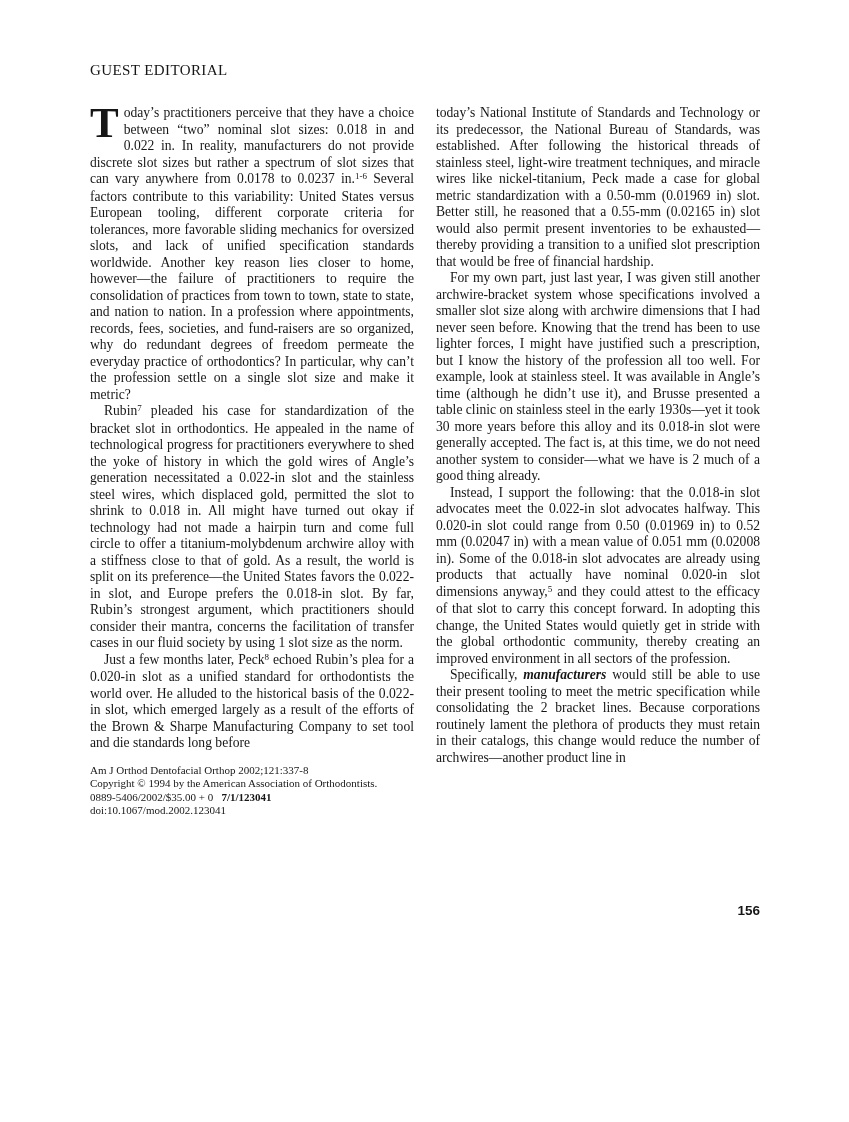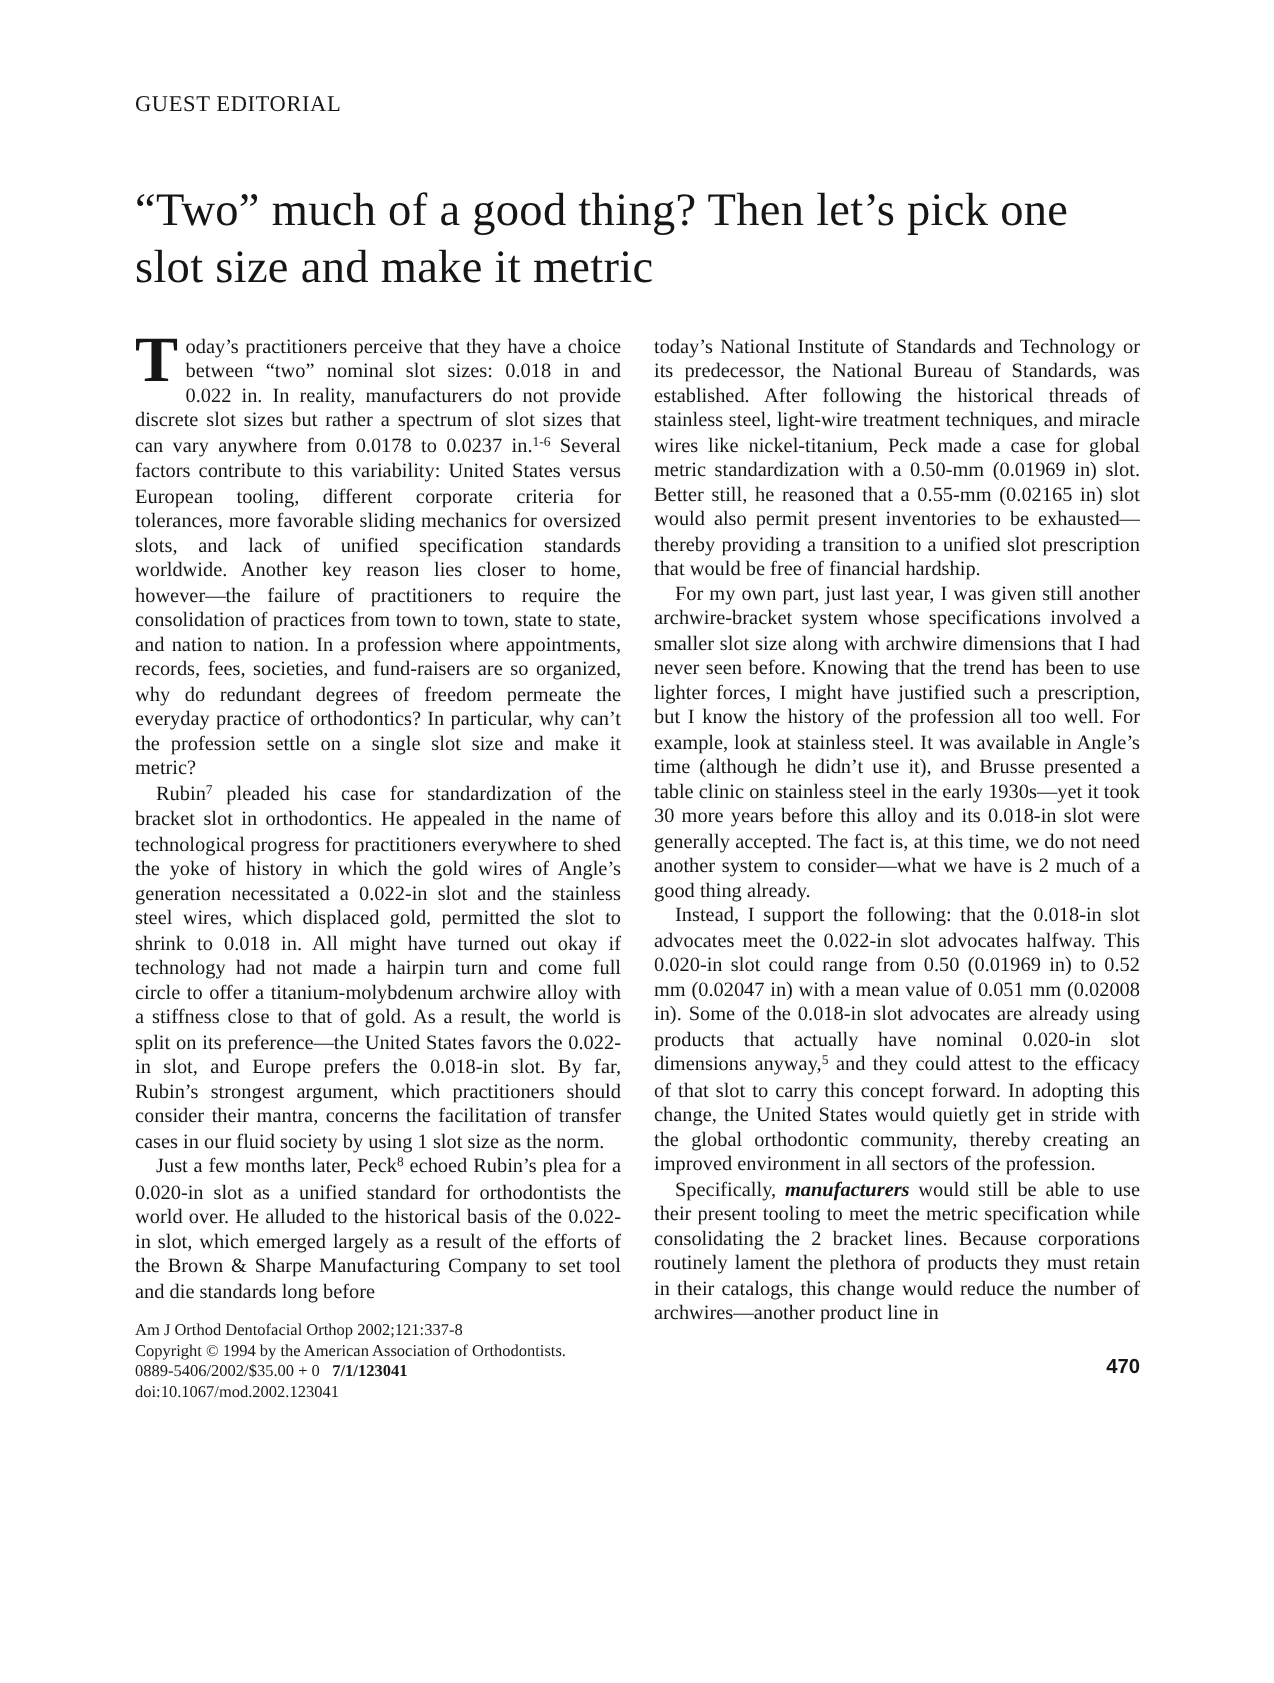--- a/index.html
+++ b/index.html
@@ -80,21 +80,20 @@
     font-size: 13.5px;
   }
 </style>
 </head>
 <body>
 
 <div class="page">
 
   <div class="section-label">GUEST EDITORIAL</div>
 
-  <h1 class="title">“Two” much of a good thing? Then let’s pick one slot size and make it metric</h1>
 
 
   <div class="columns">
     <div class="col">
       <div>
           <p><span class="drop">T</span><span>oday’s practitioners perceive that they have a choice between “two” nominal slot sizes: 0.018 in and 0.022 in. In reality, manufacturers do not provide discrete slot sizes but rather a spectrum of slot sizes that can vary anywhere from 0.0178 to 0.0237 in.</span><span class="sup">1-6</span><span> Several factors contribute to this variability: United States versus European tooling, different corporate criteria for tolerances, more favorable sliding mechanics for oversized slots, and lack of unified specification standards worldwide. Another key reason lies closer to home, however—the failure of practitioners to require the consolidation of practices from town to town, state to state, and nation to nation. In a profession where appointments, records, fees, societies, and fund-raisers are so organized, why do redundant degrees of freedom permeate the everyday practice of orthodontics? In particular, why can’t the profession settle on a single slot size and make it metric?</span></p>
           <p class="indent"><span>Rubin</span><span class="sup">7</span><span> pleaded his case for standardization of the bracket slot in orthodontics. He appealed in the name of technological progress for practitioners everywhere to shed the yoke of history in which the gold wires of Angle’s generation necessitated a 0.022-in slot and the stainless steel wires, which displaced gold, permitted the slot to shrink to 0.018 in. All might have turned out okay if technology had not made a hairpin turn and come full circle to offer a titanium-molybdenum archwire alloy with a stiffness close to that of gold. As a result, the world is split on its preference—the United States favors the 0.022-in slot, and Europe prefers the 0.018-in slot. By far, Rubin’s strongest argument, which practitioners should consider their mantra, concerns the facilitation of transfer cases in our fluid society by using 1 slot size as the norm.</span></p>
           <p class="indent"><span>Just a few months later, Peck</span><span class="sup">8</span><span> echoed Rubin’s plea for a 0.020-in slot as a unified standard for orthodontists the world over. He alluded to the historical basis of the 0.022-in slot, which emerged largely as a result of the efforts of the Brown &amp; Sharpe Manufacturing Company to set tool and die standards long before</span></p>
         </div>
       <div class="footnote">
@@ -105,15 +104,15 @@
         </div>
     </div>
     <div class="col">
         <p><span>today’s National Institute of Standards and Technology or its predecessor, the National Bureau of Standards, was established. After following the historical threads of stainless steel, light-wire treatment techniques, and miracle wires like nickel-titanium, Peck made a case for global metric standardization with a 0.50-mm (0.01969 in) slot. Better still, he reasoned that a 0.55-mm (0.02165 in) slot would also permit present inventories to be exhausted—thereby providing a transition to a unified slot prescription that would be free of financial hardship.</span></p>
         <p class="indent"><span>For my own part, just last year, I was given still another archwire-bracket system whose specifications involved a smaller slot size along with archwire dimensions that I had never seen before. Knowing that the trend has been to use lighter forces, I might have justified such a prescription, but I know the history of the profession all too well. For example, look at stainless steel. It was available in Angle’s time (although he didn’t use it), and Brusse presented a table clinic on stainless steel in the early 1930s—yet it took 30 more years before this alloy and its 0.018-in slot were generally accepted. The fact is, at this time, we do not need another system to consider—what we have is 2 much of a good thing already.</span></p>
         <p class="indent"><span>Instead, I support the following: that the 0.018-in slot advocates meet the 0.022-in slot advocates halfway. This 0.020-in slot could range from 0.50 (0.01969 in) to 0.52 mm (0.02047 in) with a mean value of 0.051 mm (0.02008 in). Some of the 0.018-in slot advocates are already using products that actually have nominal 0.020-in slot dimensions anyway,</span><span class="sup">5</span><span> and they could attest to the efficacy of that slot to carry this concept forward. In adopting this change, the United States would quietly get in stride with the global orthodontic community, thereby creating an improved environment in all sectors of the profession.</span></p>
         <p class="indent"><span>Specifically, </span><span class="it b">manufacturers</span><span> would still be able to use their present tooling to meet the metric specification while consolidating the 2 bracket lines. Because corporations routinely lament the plethora of products they must retain in their catalogs, this change would reduce the number of archwires—another product line in</span></p>
       </div>
   </div>
 
-  <div class="page-number">470</div>
+  <div class="page-number">156</div>
 
 </div>
 
 </body></html>

